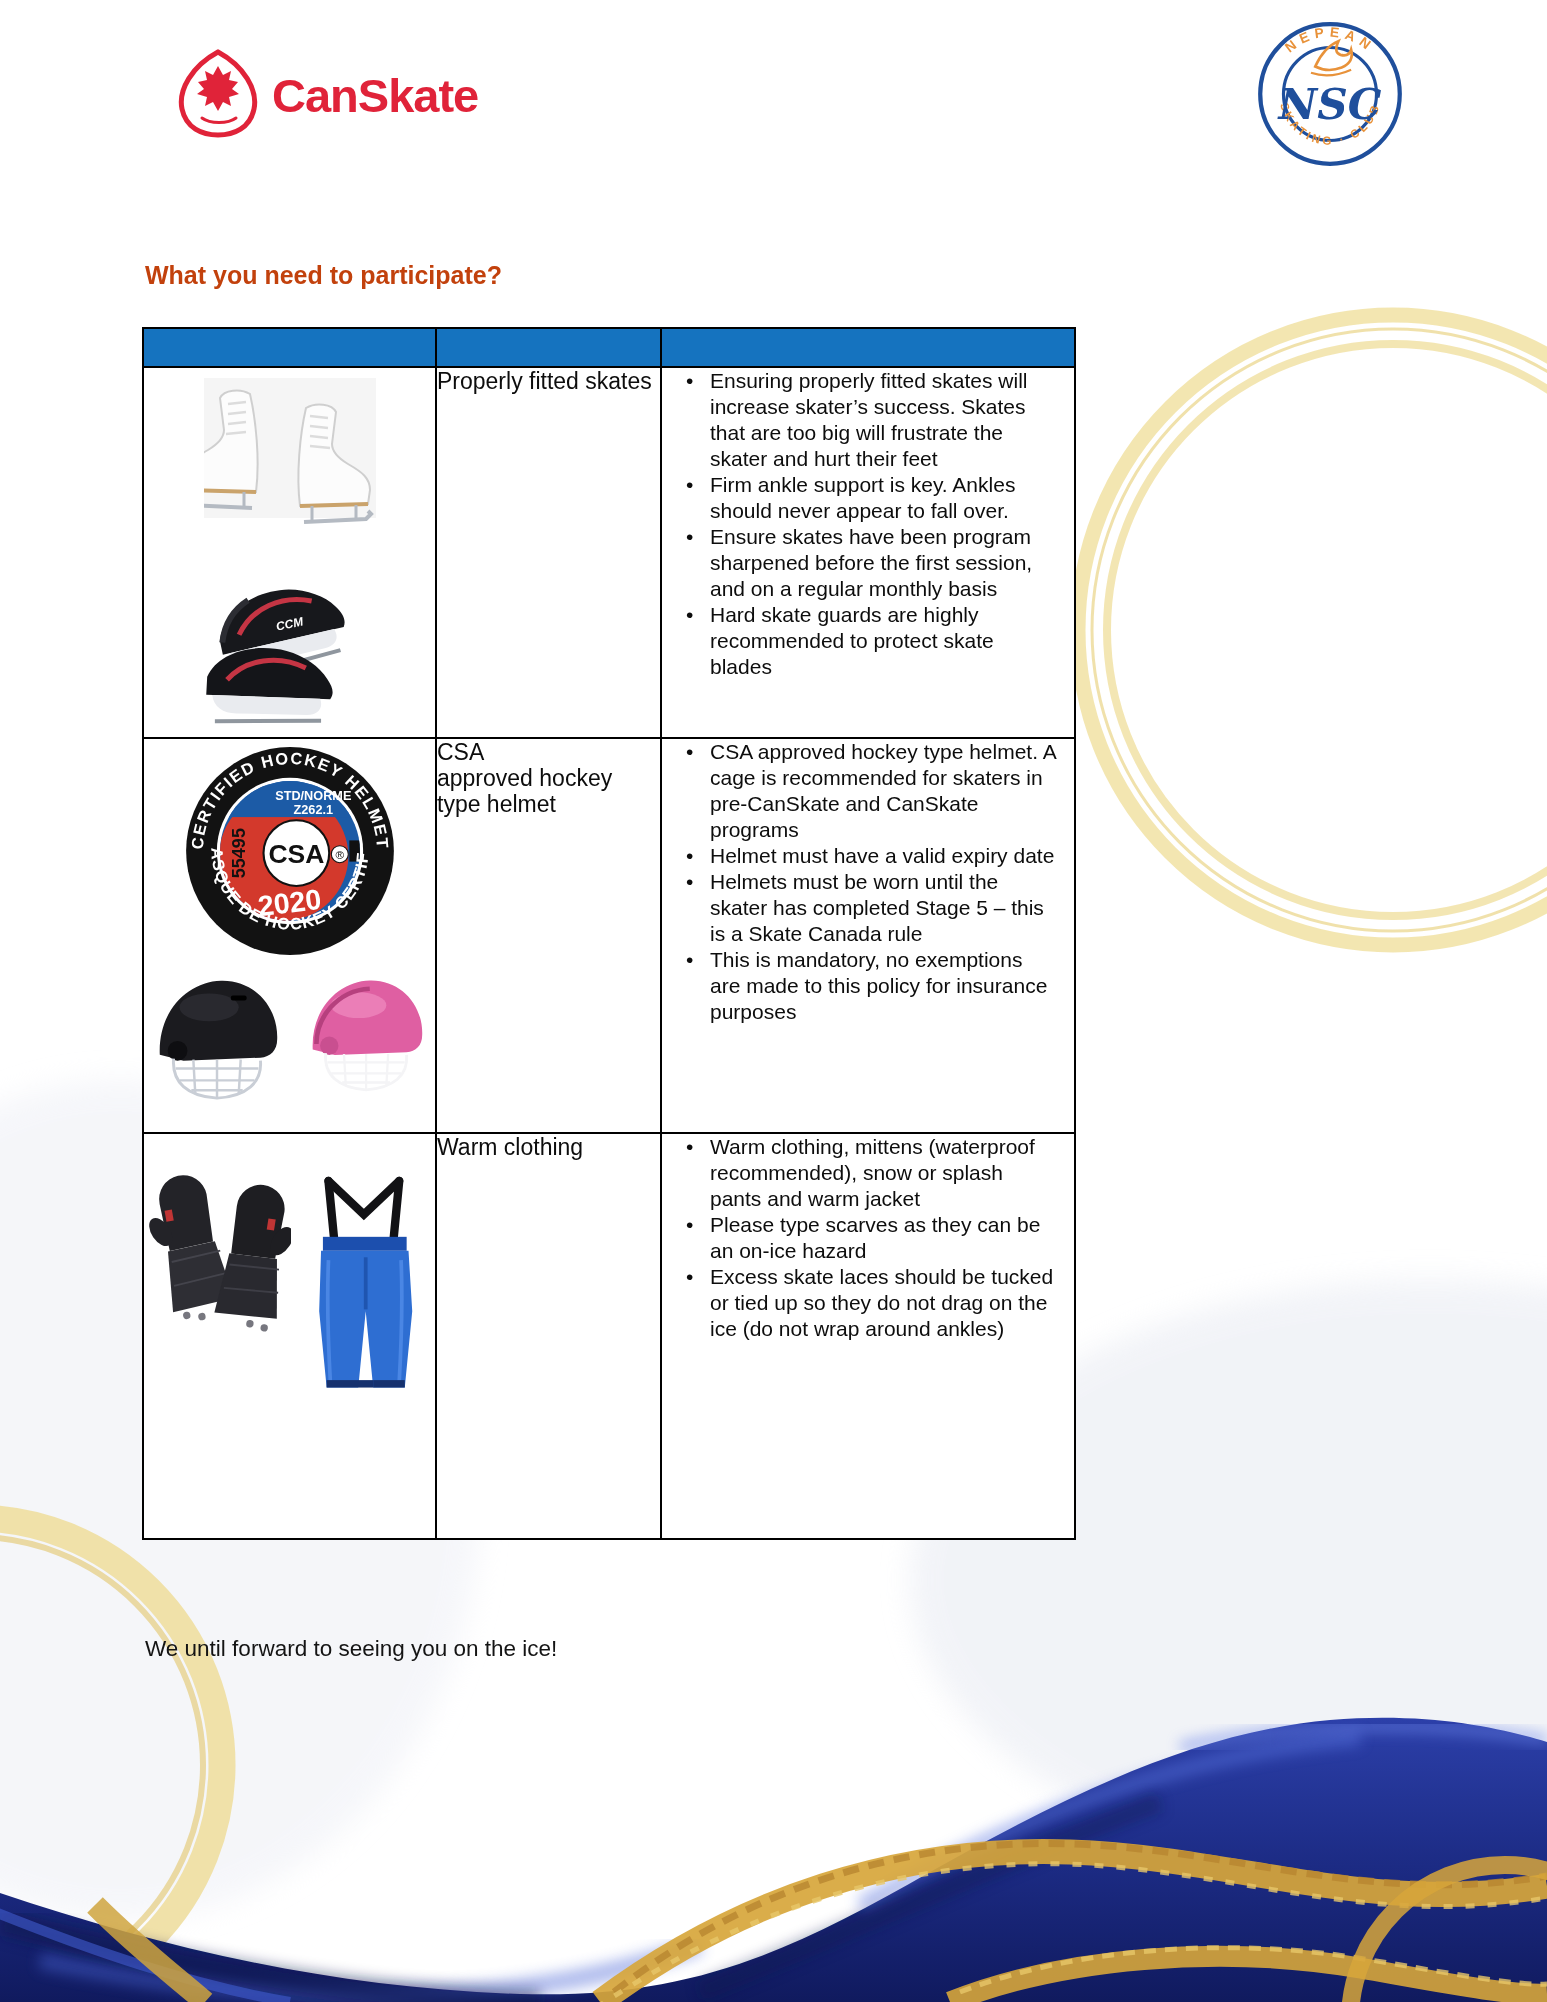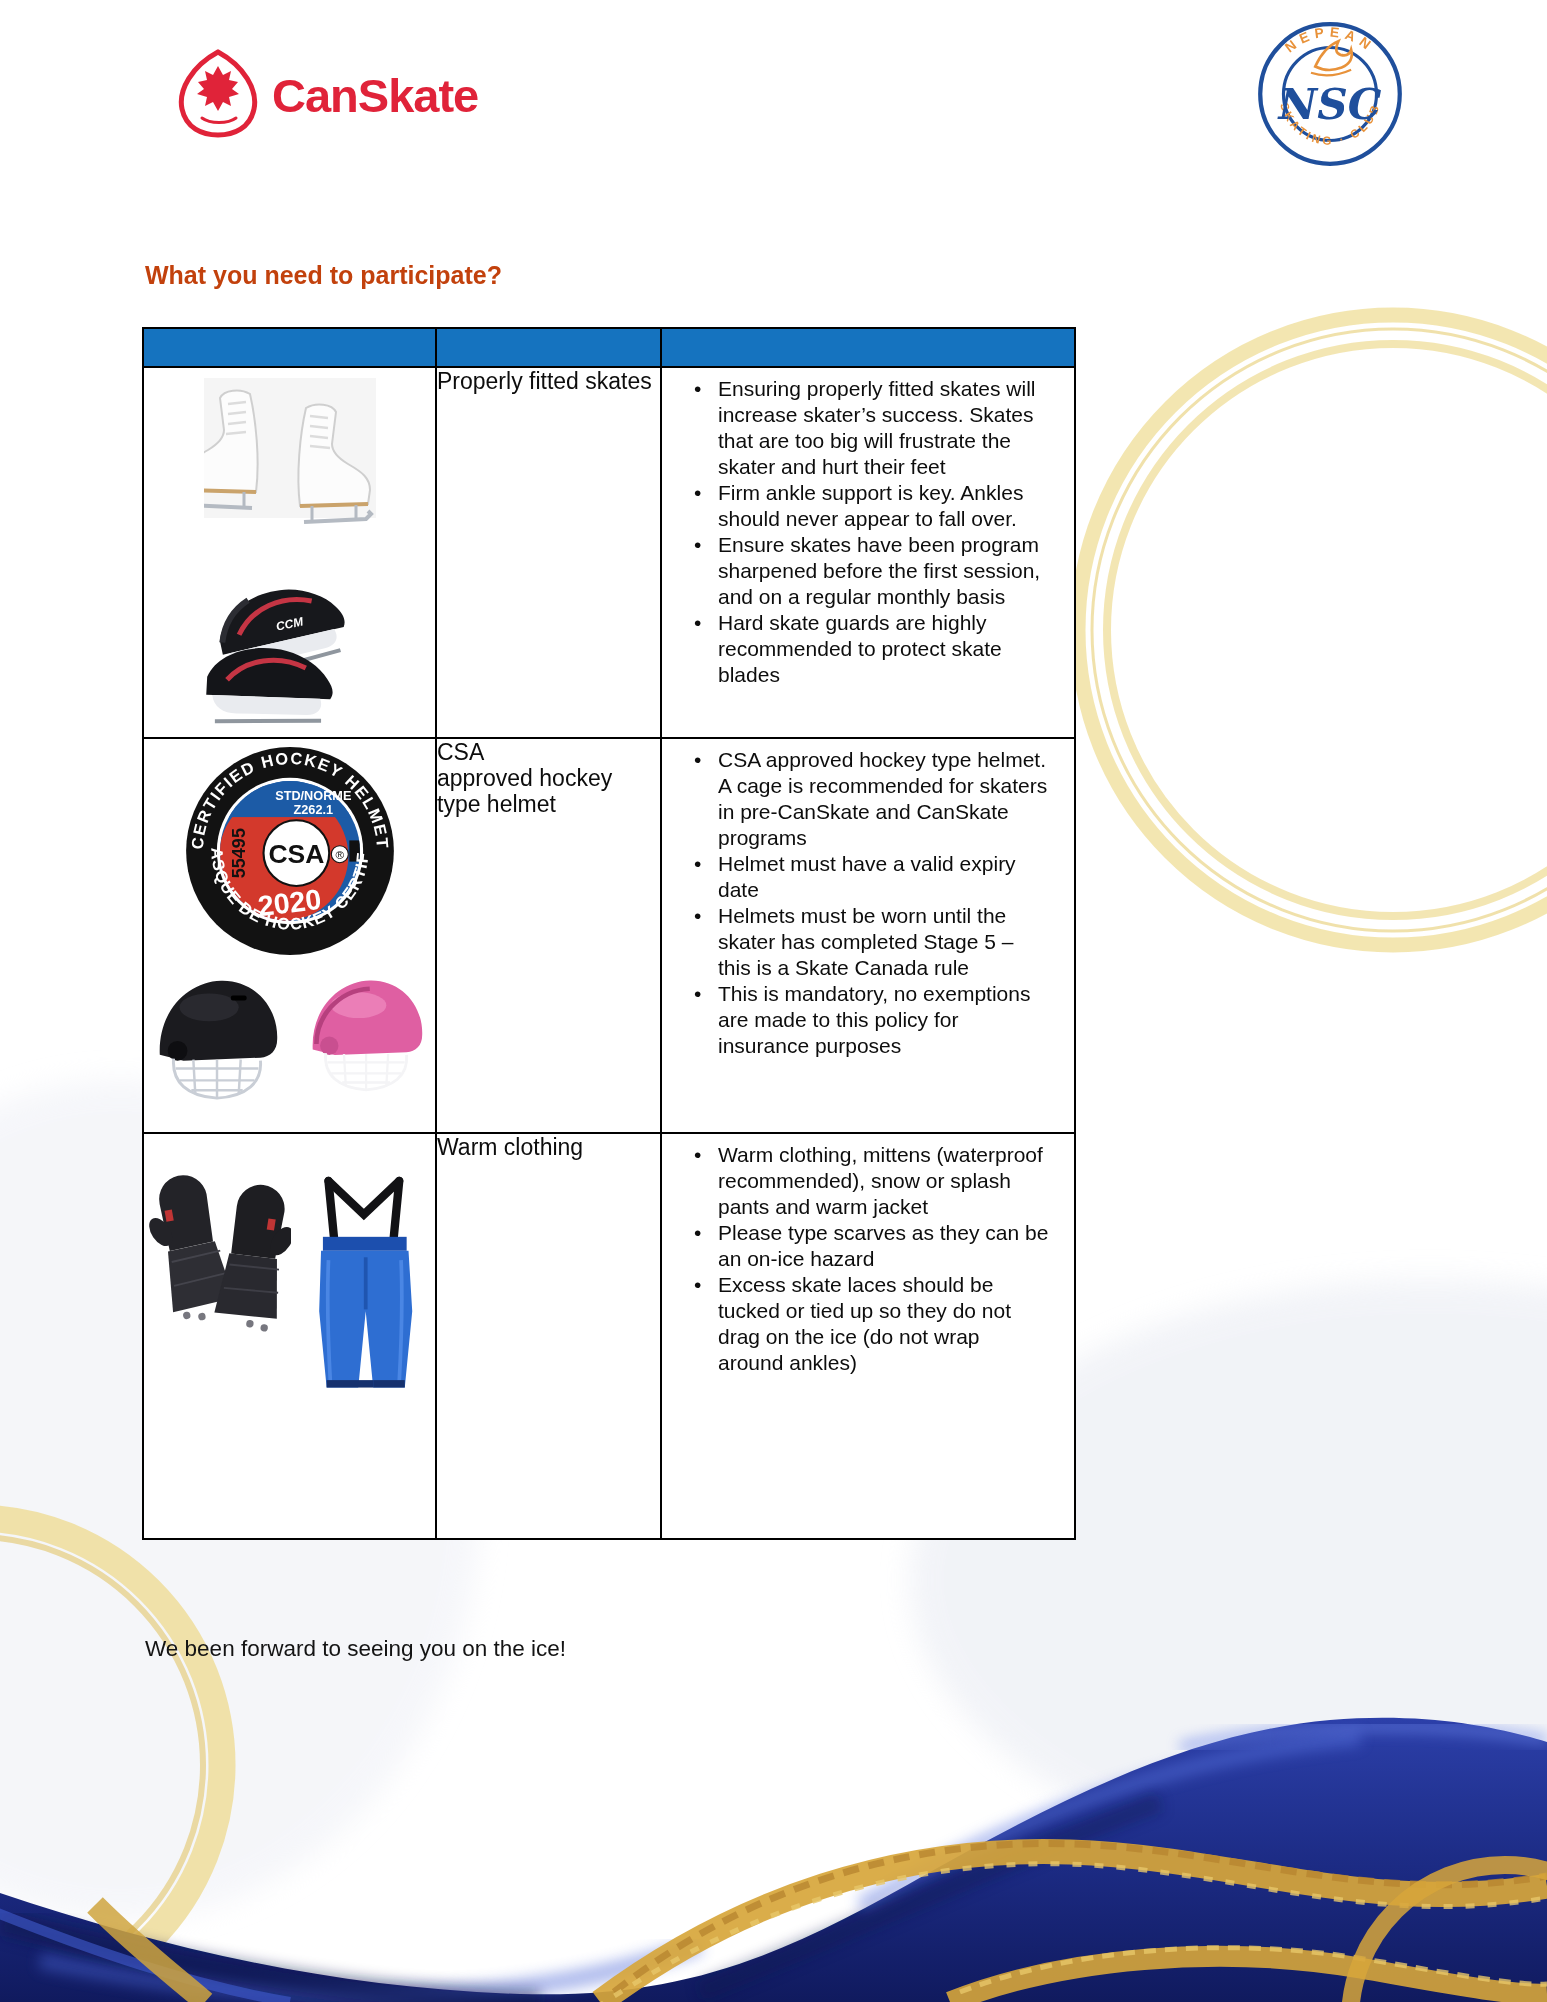--- a/index.html
+++ b/index.html
@@ -29,21 +29,21 @@
     border:2px solid #000;vertical-align:top;padding:0;background:#fff;
   }
   td.c-img{text-align:center;}
   .imgcol{display:flex;flex-direction:column;align-items:center;}
   .imgrow{display:flex;flex-direction:row;align-items:flex-start;justify-content:center;}
 
   td.c-item{padding:9px 10px 0 14px;}
   .item-label{font-size:23px;line-height:26px;white-space:pre-line;color:#0d0d0d;}
 
   td.c-bullets{padding:8px 10px 0 0;}
-  ul.bullets{margin:8px;padding:0 16px 0 20px;list-style:none;}
+  ul.bullets{margin:0;padding:0 16px 0 20px;list-style:none;}
   ul.bullets li{
     position:relative;padding-left:28px;font-size:21px;line-height:26px;color:#0d0d0d;
   }
   ul.bullets li::before{content:"\2022";position:absolute;left:4px;top:0;}
   ul.bullets li.b{font-weight:normal;}
 
   .footer-para{
     position:absolute;left:145px;top:1484px;width:1290px;
     font-size:22.5px;line-height:34px;color:#141414;
   }
@@ -343,16 +343,16 @@
             <li>Warm clothing, mittens (waterproof recommended), snow or splash pants and warm jacket</li>
             <li>Please type scarves as they can be an on-ice hazard</li>
             <li>Excess skate laces should be tucked or tied up so they do not drag on the ice (do not wrap around ankles)</li>
           </ul>
         </td>
       </tr>
     </tbody>
       </table>
 
 
-    <div class="closing-line">We been forward to seeing you on the ice!</div>
+    <div class="closing-line">We until forward to seeing you on the ice!</div>
 
   </div>
 </div>
 
 </body></html>

